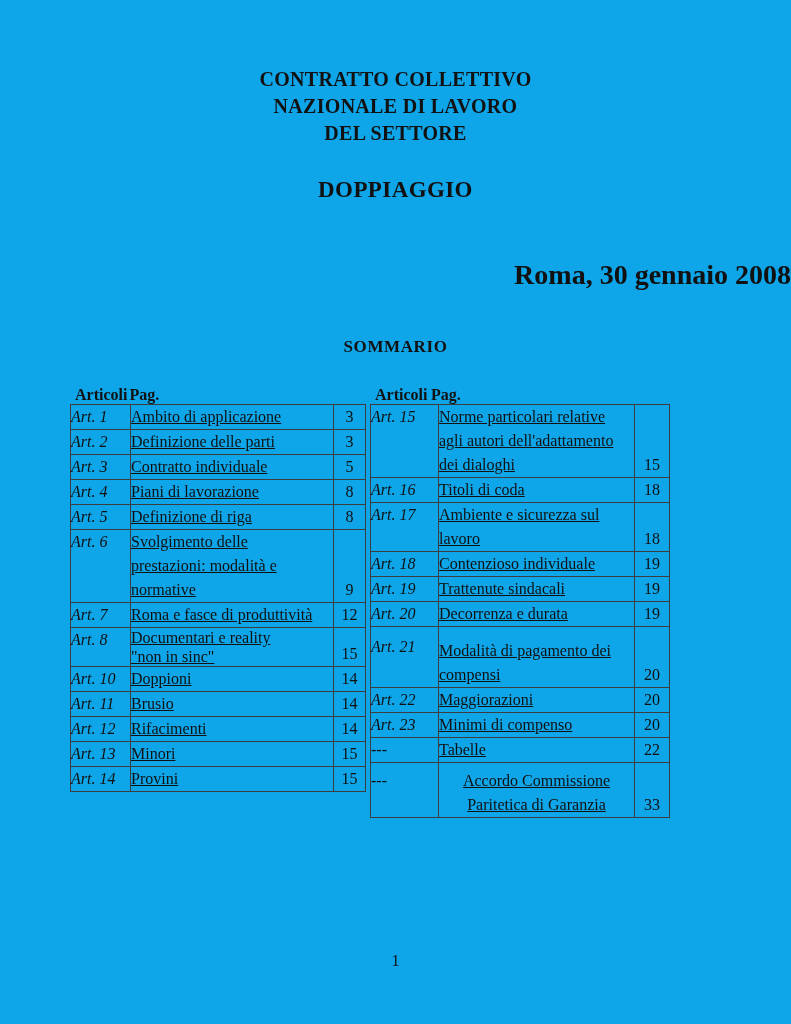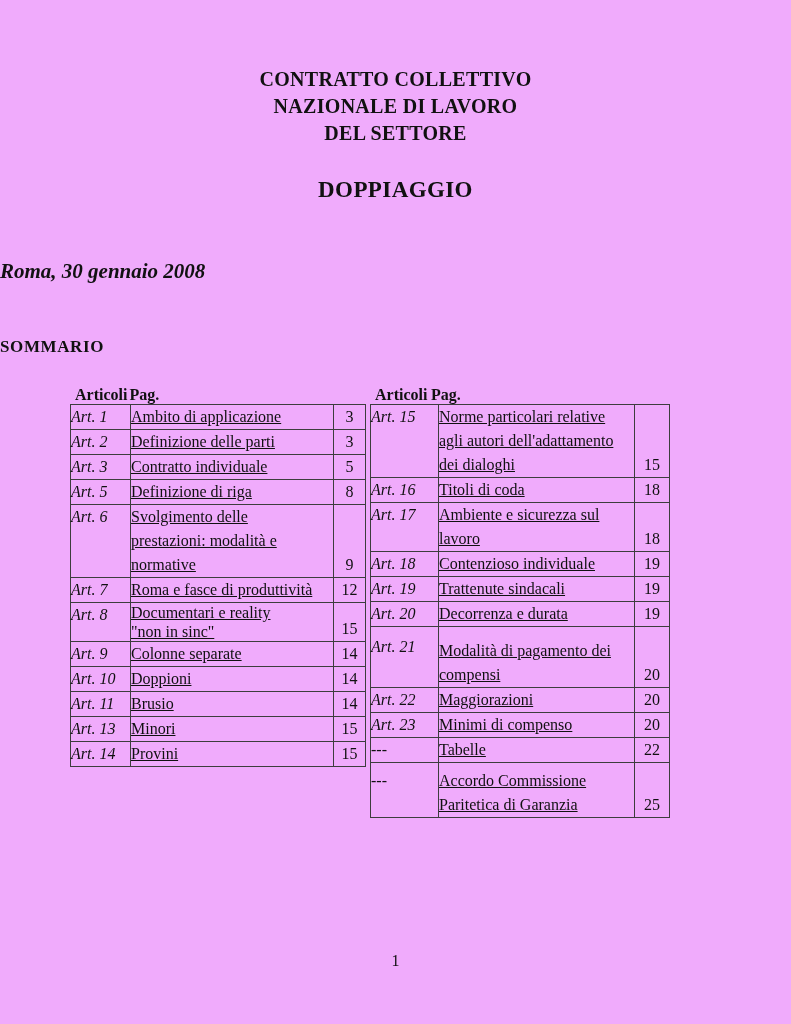--- a/index.html
+++ b/index.html
@@ -4,21 +4,21 @@
 <style>
   html, body {
     margin: 0;
     padding: 0;
     background: #ffffff;
   }
   .page {
     position: relative;
     width: 791px;
     height: 1024px;
-    background: #f0abfc;
+    background: #0ea5e9;
     color: #111111;
     font-family: "Liberation Serif", "DejaVu Serif", serif;
     overflow: hidden;
   }
   .doc-title {
     position: absolute;
     top: 66px;
     left: 0;
     width: 100%;
     text-align: center;
@@ -36,30 +36,30 @@
     text-align: center;
     font-size: 23px;
     font-weight: bold;
     letter-spacing: 0.4px;
   }
   .dateline {
     position: absolute;
     top: 259px;
     left: 0;
     width: 100%;
-    text-align: left;
-    font-size: 21px;
-    font-weight: bold;
-    font-style: italic;
+    text-align: right;
+    font-size: 28px;
+    font-weight: bold;
   }
   .section-heading {
     position: absolute;
     top: 337px;
     left: 0;
     width: 100%;
+    text-align: center;
     font-size: 17px;
     font-weight: bold;
     letter-spacing: 0.6px;
   }
   .toc-col {
     position: absolute;
     top: 382px;
   }
   .toc-left  { left: 70px;  width: 296px; }
   .toc-right { left: 370px; width: 299px; }
@@ -151,20 +151,25 @@
             <td class="art-cell">Art. 2</td>
             <td class="desc-cell">Definizione delle parti</td>
             <td class="page-cell">3</td>
           </tr>
           <tr>
             <td class="art-cell">Art. 3</td>
             <td class="desc-cell">Contratto individuale</td>
             <td class="page-cell">5</td>
           </tr>
           <tr>
+            <td class="art-cell">Art. 4</td>
+            <td class="desc-cell">Piani di lavorazione</td>
+            <td class="page-cell">8</td>
+          </tr>
+          <tr>
             <td class="art-cell">Art. 5</td>
             <td class="desc-cell">Definizione di riga</td>
             <td class="page-cell">8</td>
           </tr>
           <tr>
             <td class="art-cell">Art. 6</td>
             <td class="desc-cell">Svolgimento delle
 prestazioni: modalità e
 normative</td>
             <td class="page-cell">9</td>
@@ -174,32 +179,32 @@
             <td class="desc-cell">Roma e fasce di produttività</td>
             <td class="page-cell">12</td>
           </tr>
           <tr class="tight">
             <td class="art-cell">Art. 8</td>
             <td class="desc-cell">Documentari e reality
 "non in sinc"</td>
             <td class="page-cell">15</td>
           </tr>
           <tr>
-            <td class="art-cell">Art. 9</td>
-            <td class="desc-cell">Colonne separate</td>
-            <td class="page-cell">14</td>
-          </tr>
-          <tr>
             <td class="art-cell">Art. 10</td>
             <td class="desc-cell">Doppioni</td>
             <td class="page-cell">14</td>
           </tr>
           <tr>
             <td class="art-cell">Art. 11</td>
             <td class="desc-cell">Brusio</td>
+            <td class="page-cell">14</td>
+          </tr>
+          <tr>
+            <td class="art-cell">Art. 12</td>
+            <td class="desc-cell">Rifacimenti</td>
             <td class="page-cell">14</td>
           </tr>
           <tr>
             <td class="art-cell">Art. 13</td>
             <td class="desc-cell">Minori</td>
             <td class="page-cell">15</td>
           </tr>
           <tr>
             <td class="art-cell">Art. 14</td>
             <td class="desc-cell">Provini</td>
@@ -270,23 +275,23 @@
             <td class="desc-cell">Minimi di compenso</td>
             <td class="page-cell">20</td>
           </tr>
           <tr>
             <td class="art-cell">---</td>
             <td class="desc-cell">Tabelle</td>
             <td class="page-cell">22</td>
           </tr>
           <tr>
             <td class="art-cell" style="padding-top: 6px;">---</td>
-            <td class="desc-cell" style="padding-top: 6px;">Accordo Commissione
+            <td class="desc-cell" style="padding-top: 6px; text-align: center;">Accordo Commissione
 Paritetica di Garanzia</td>
-            <td class="page-cell" style="padding-top: 6px;">25</td>
+            <td class="page-cell" style="padding-top: 6px;">33</td>
           </tr>
         </tbody>
     </table>
   </div>
 
   <div class="footer-page-number">1</div>
 
 </div>
 
 </body></html>

